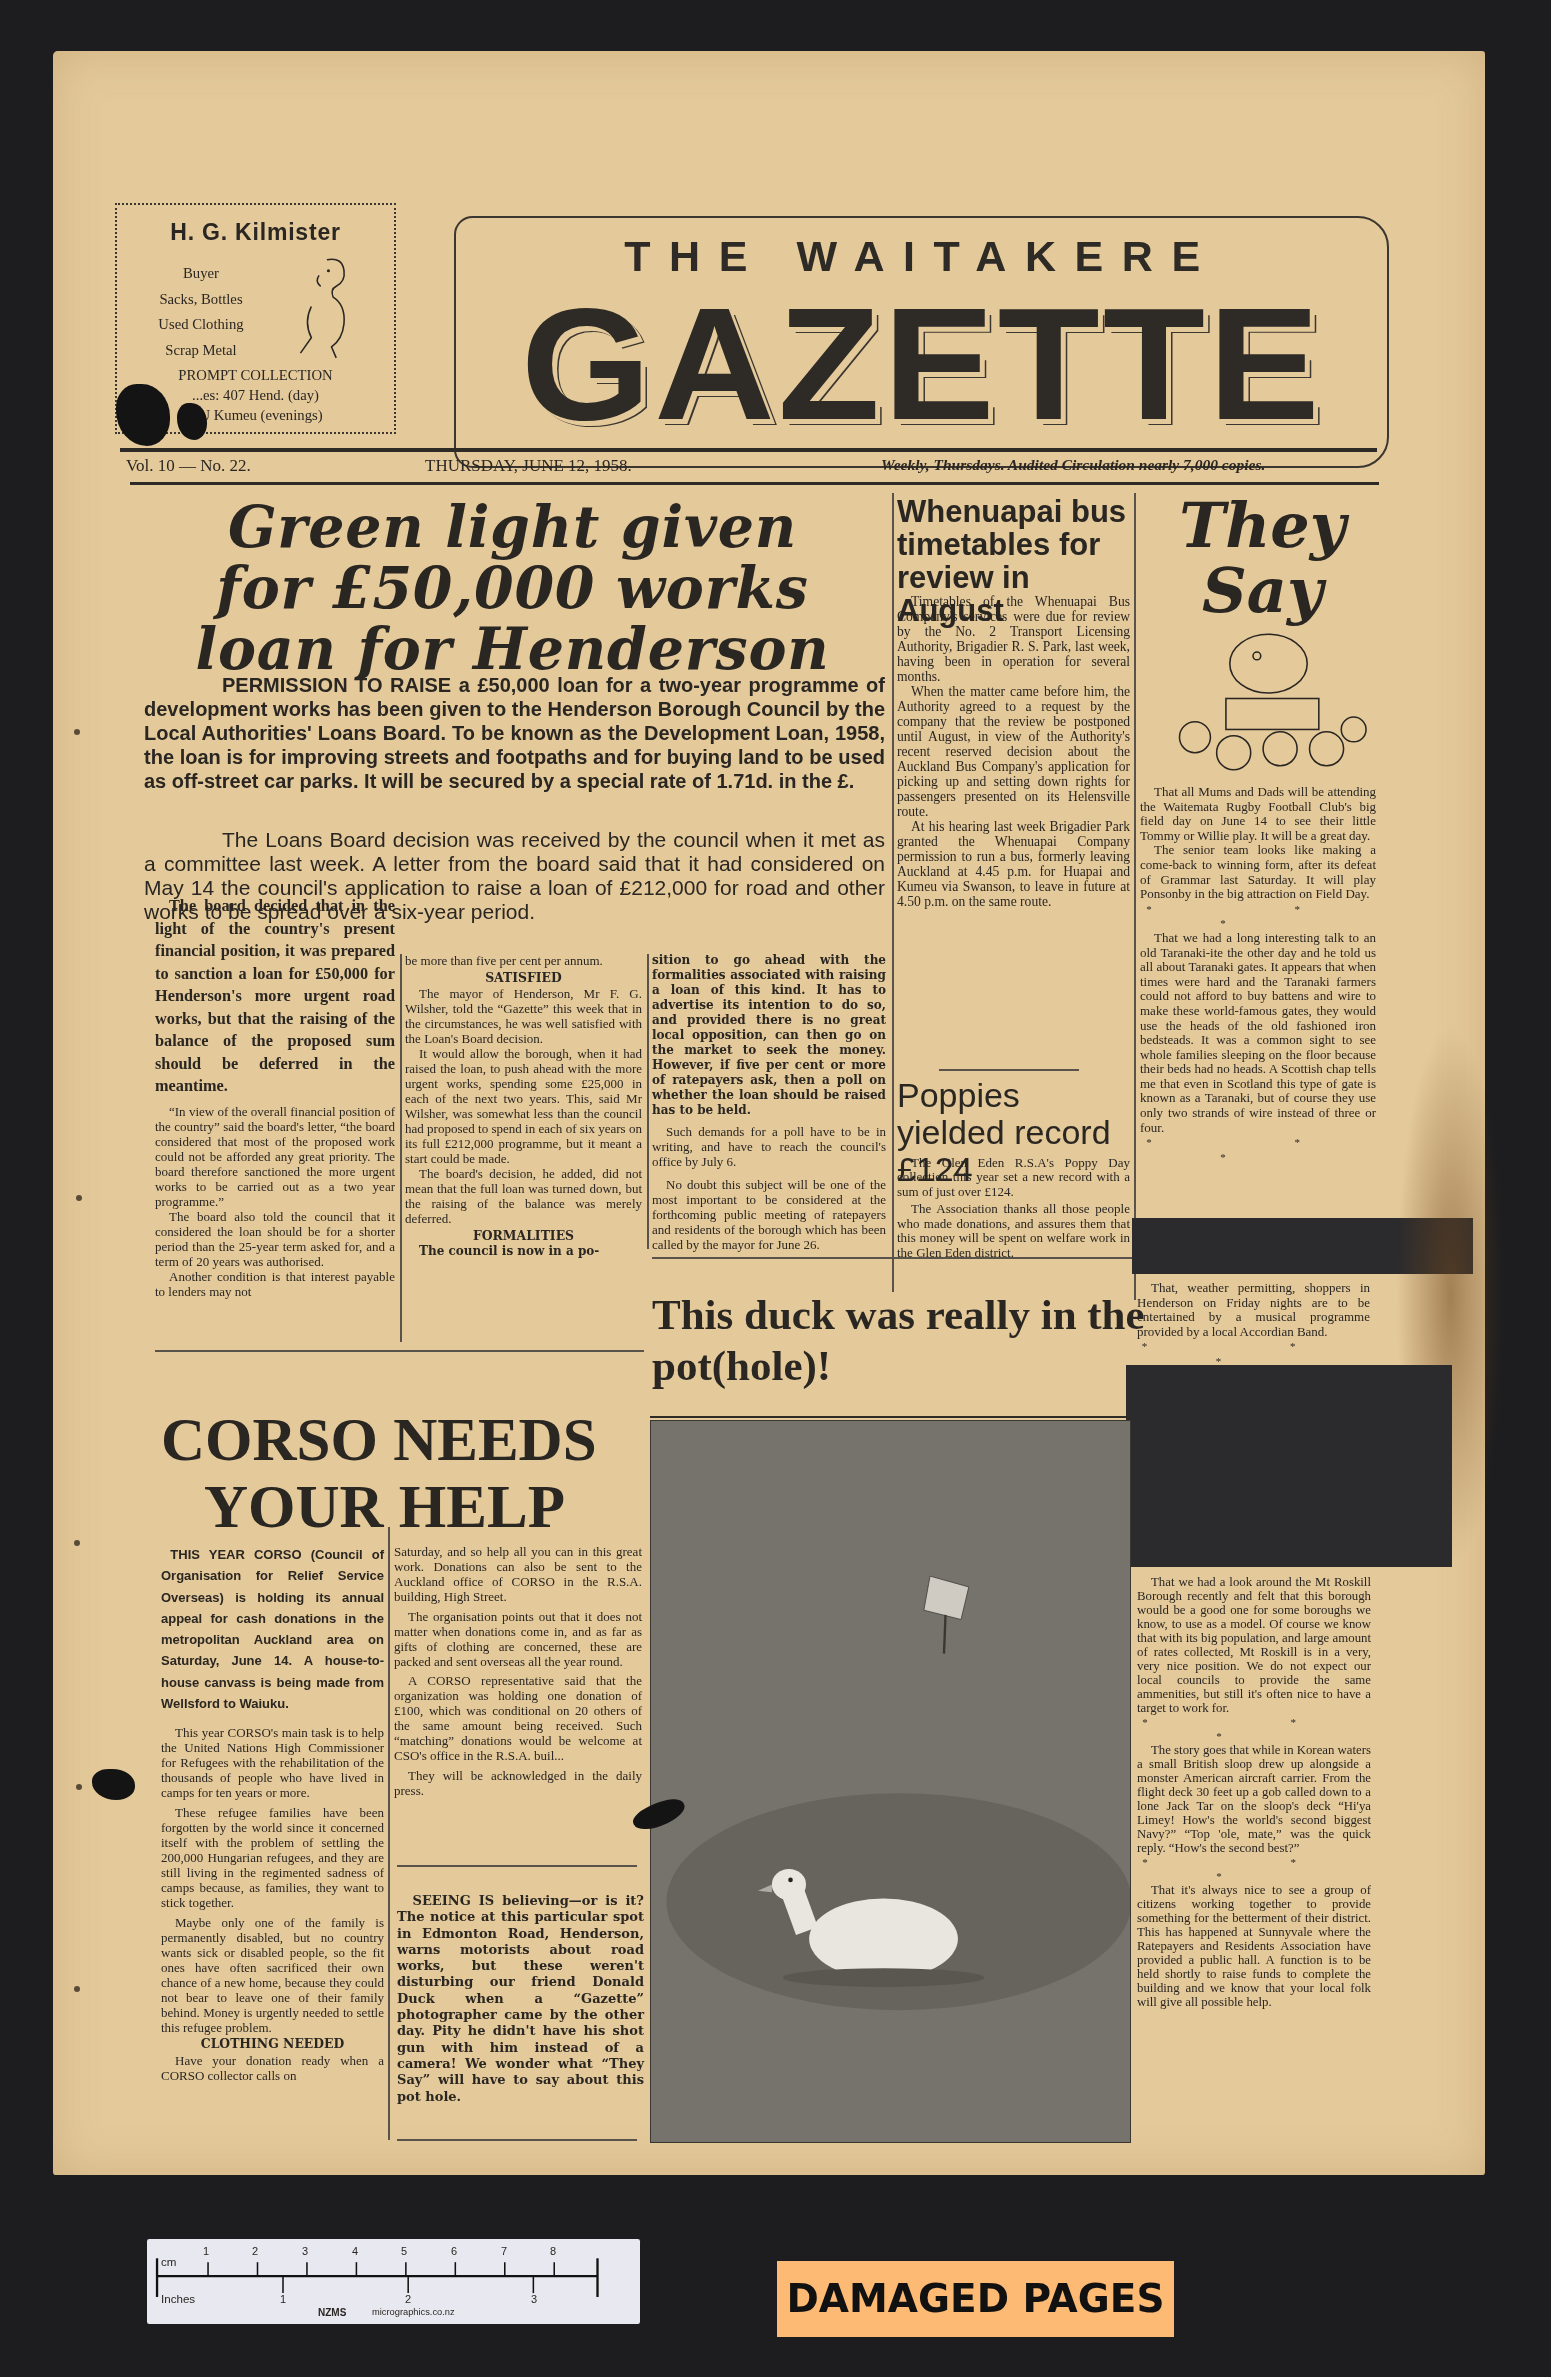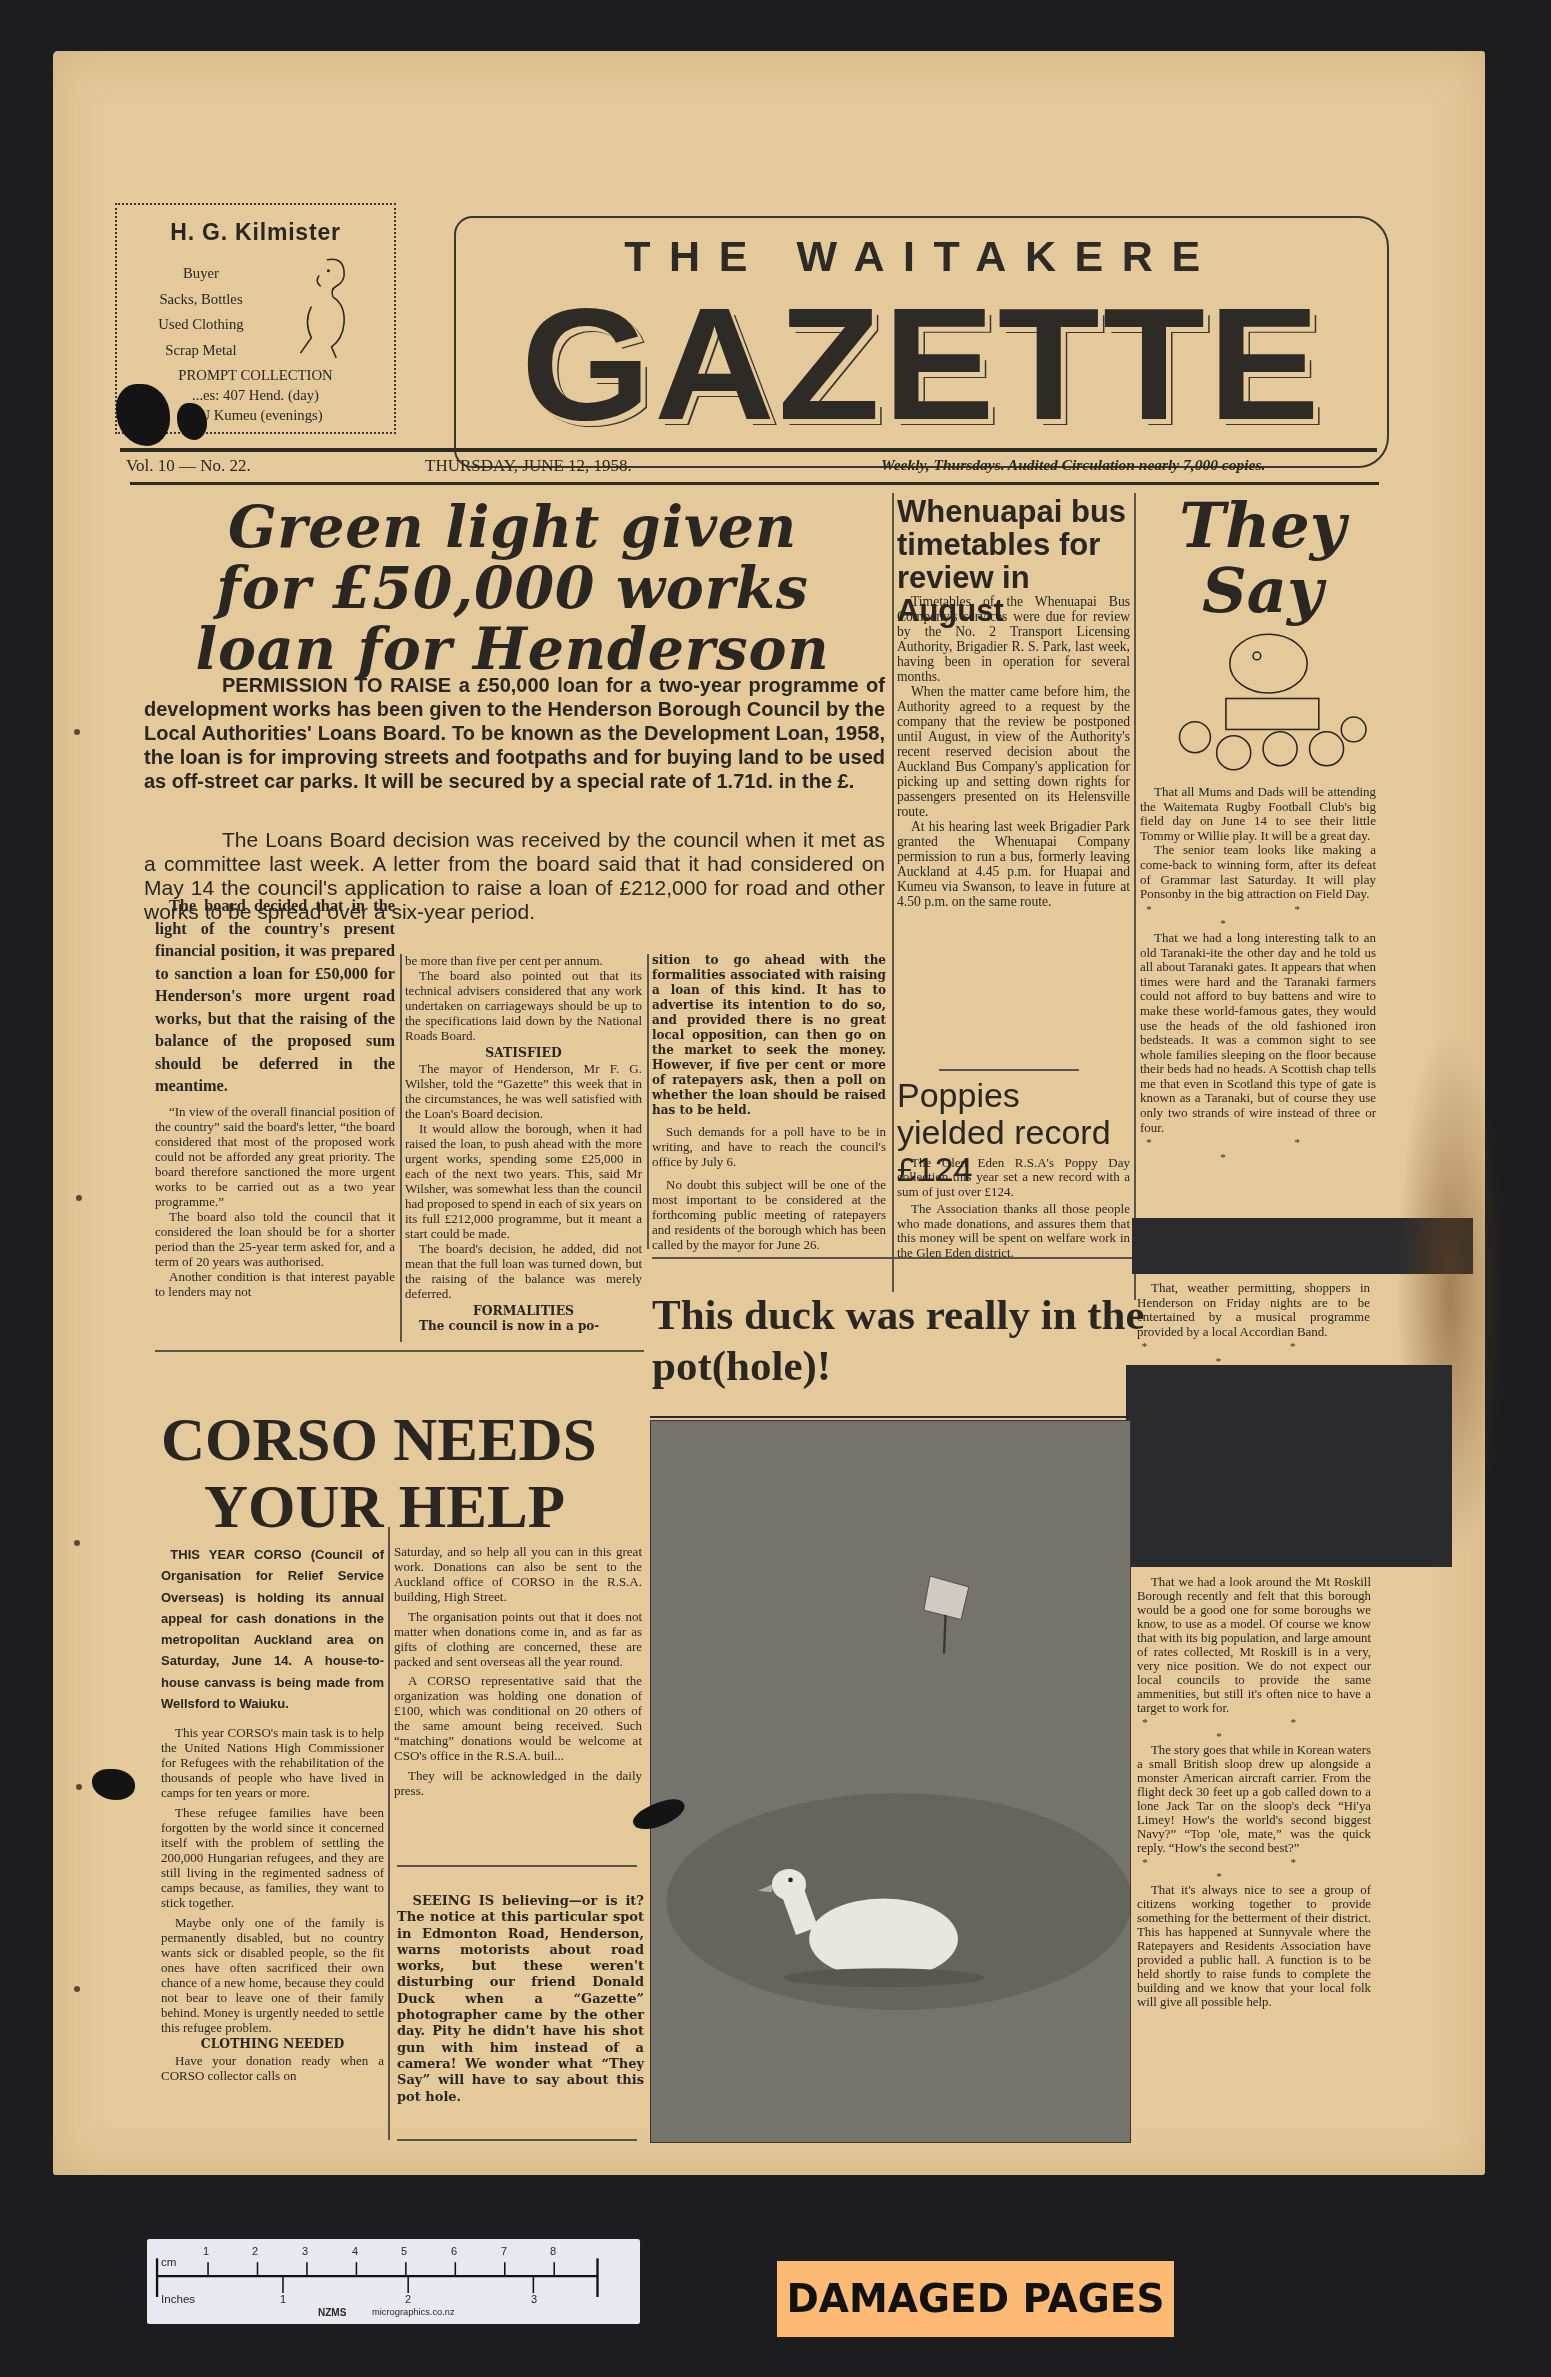--- a/index.html
+++ b/index.html
@@ -97,21 +97,20 @@
 
 <div class="col" style="left:155px;top:895px;width:240px;">
   <p class="" style="font-size:16.3px;line-height:22.5px;font-weight:bold;">The board decided that in the light of the country's present financial position, it was prepared to sanction a loan for £50,000 for Henderson's more urgent road works, but that the raising of the balance of the proposed sum should be deferred in the meantime.</p>
   <p style="margin-top:6.2px;">“In view of the overall financial position of the country” said the board's letter, “the board considered that most of the proposed work could not be afforded any great priority. The board therefore sanctioned the more urgent works to be carried out as a two year programme.”</p>
   <p>The board also told the council that it considered the loan should be for a shorter period than the 25-year term asked for, and a term of 20 years was authorised.</p>
   <p>Another condition is that interest payable to lenders may not</p>
 </div>
 <div class="vline" style="left:400px;top:954px;height:388px;"></div>
 <div class="col" style="left:405px;top:953px;width:237px;">
   <p style="text-indent:0">be more than five per cent per annum.</p>
-  <p>The board also pointed out that its technical advisers considered that any work undertaken on carriageways should be up to the specifications laid down by the National Roads Board.</p>
   <p class="sub">SATISFIED</p>
   <p>The mayor of Henderson, Mr F. G. Wilsher, told the “Gazette” this week that in the circumstances, he was well satisfied with the Loan's Board decision.</p>
   <p>It would allow the borough, when it had raised the loan, to push ahead with the more urgent works, spending some £25,000 in each of the next two years. This, said Mr Wilsher, was somewhat less than the council had proposed to spend in each of six years on its full £212,000 programme, but it meant a start could be made.</p>
   <p>The board's decision, he added, did not mean that the full loan was turned down, but the raising of the balance was merely deferred.</p>
   <p class="sub">FORMALITIES</p>
   <p class="bold-col">The council is now in a po-</p>
 </div>
 <div class="vline" style="left:647px;top:954px;height:295px;"></div>
 <div class="col" style="left:652px;top:953px;width:234px;">
   <p class="bold-col" style="text-indent:0">sition to go ahead with the formalities associated with raising a loan of this kind. It has to advertise its intention to do so, and provided there is no great local opposition, can then go on the market to seek the money. However, if five per cent or more of ratepayers ask, then a poll on whether the loan should be raised has to be held.</p>

